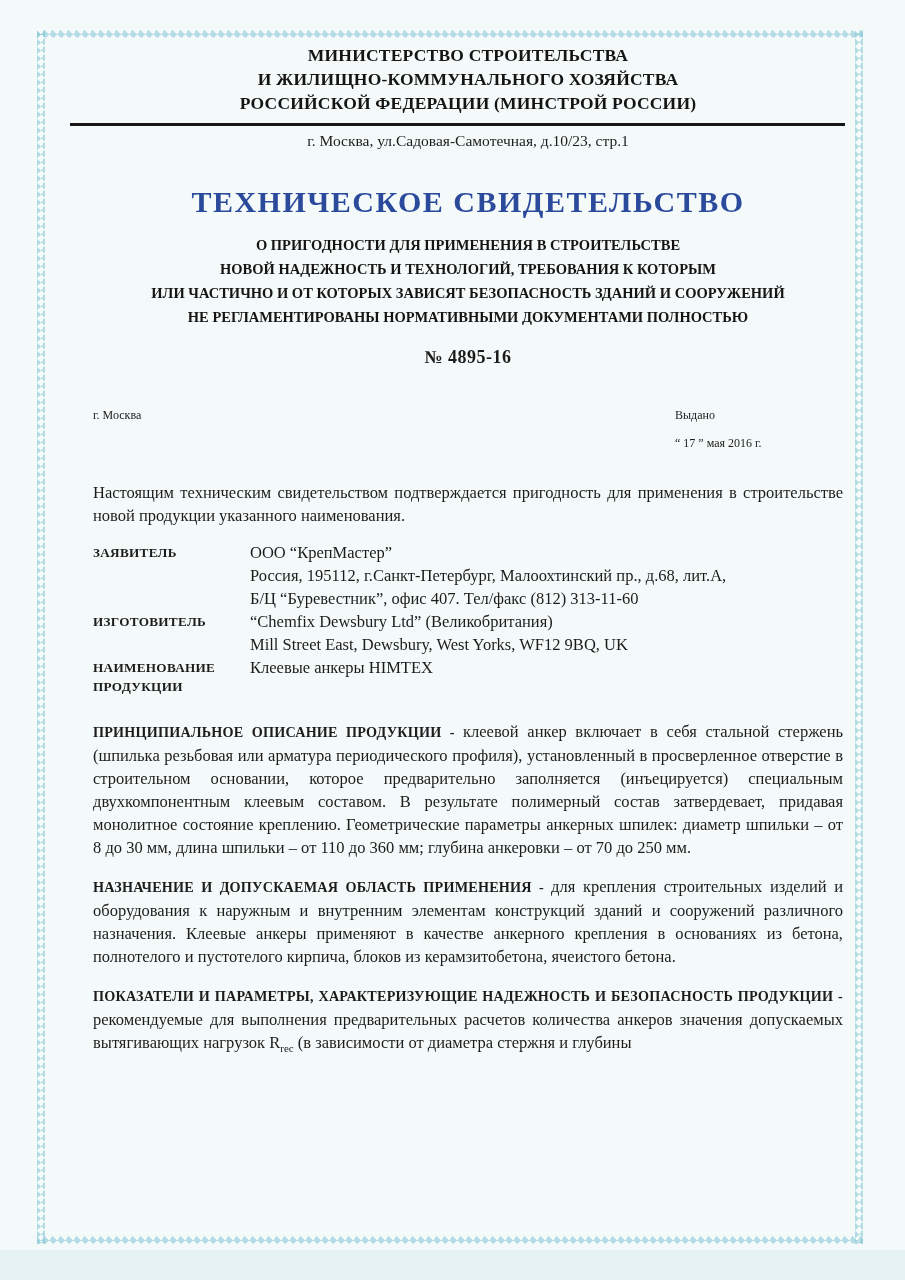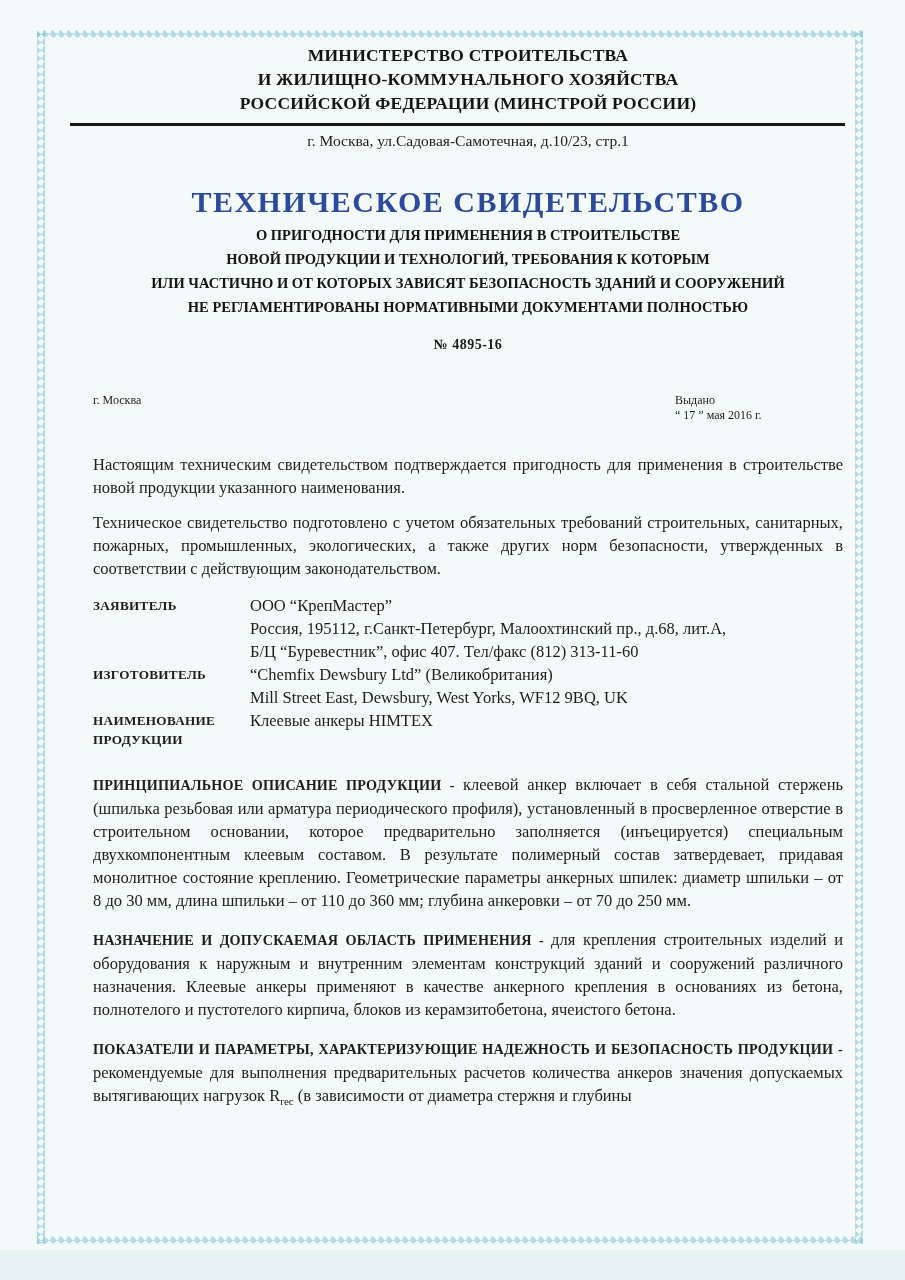--- a/index.html
+++ b/index.html
@@ -58,44 +58,44 @@
   .cert-title {
     margin-top: 34px;
     text-align: center;
     font-size: 30px;
     font-weight: bold;
     letter-spacing: 1.5px;
     color: #2b4a9c;
     line-height: 34px;
   }
   .cert-subtitle {
-    margin-top: 4px;
+    margin-top: 14px;
     text-align: center;
     font-weight: bold;
     font-size: 14.5px;
     line-height: 24px;
     color: #141414;
   }
   .cert-number {
     margin-top: 18px;
     text-align: center;
     font-weight: bold;
-    font-size: 14px;
+    font-size: 18px;
     letter-spacing: 0.5px;
   }
 
   .issue-row {
     margin-top: 40px;
     display: flex;
     justify-content: space-between;
     align-items: flex-start;
     font-size: 12px;
   }
   .issue-right { width: 168px; }
-  .issue-date { white-space: nowrap; }
+  .issue-date { margin-top: 13px; white-space: nowrap; }
 
   .body-par {
     text-align: justify;
     font-size: 16.5px;
     line-height: 23px;
   }
   .p1 { margin-top: 30px; }
   .p2 { margin-top: 12px; }
 
   .parties { margin-top: 14px; }
@@ -145,37 +145,36 @@
     </div>
 
     <hr class="header-rule">
 
     <div class="address">г. Москва,  ул.Садовая-Самотечная,  д.10/23, стр.1</div>
 
     <div class="cert-title">ТЕХНИЧЕСКОЕ СВИДЕТЕЛЬСТВО</div>
 
     <div class="cert-subtitle">
       <div>О ПРИГОДНОСТИ ДЛЯ ПРИМЕНЕНИЯ В СТРОИТЕЛЬСТВЕ</div>
-      <div>НОВОЙ ПРОДУКЦИИ И ТЕХНОЛОГИЙ, ТРЕБОВАНИЯ К КОТОРЫМ</div>
+      <div>НОВОЙ НАДЕЖНОСТЬ И ТЕХНОЛОГИЙ, ТРЕБОВАНИЯ К КОТОРЫМ</div>
       <div>ИЛИ ЧАСТИЧНО И ОТ КОТОРЫХ ЗАВИСЯТ БЕЗОПАСНОСТЬ ЗДАНИЙ И СООРУЖЕНИЙ</div>
       <div>НЕ РЕГЛАМЕНТИРОВАНЫ НОРМАТИВНЫМИ ДОКУМЕНТАМИ ПОЛНОСТЬЮ</div>
     </div>
 
     <div class="cert-number">№  4895-16</div>
 
     <div class="issue-row">
       <div>г. Москва</div>
       <div class="issue-right">
         <div>Выдано</div>
         <div class="issue-date">“ 17 ”  мая  2016 г.</div>
       </div>
     </div>
 
     <p class="body-par p1">Настоящим техническим свидетельством подтверждается пригодность для применения в строительстве новой продукции указанного наименования.</p>
-    <p class="body-par p2">Техническое свидетельство подготовлено с учетом обязательных требований строительных, санитарных, пожарных, промышленных, экологических, а также других норм безопасности, утвержденных в соответствии с действующим законодательством.</p>
 
     <div class="parties">
 
       <div class="party-row">
         <div class="party-label">ЗАЯВИТЕЛЬ</div>
         <div class="party-value">
           <div>ООО “КрепМастер”</div>
           <div>Россия, 195112, г.Санкт-Петербург, Малоохтинский пр., д.68, лит.А,</div>
           <div>Б/Ц “Буревестник”, офис 407. Тел/факс (812) 313-11-60</div>
         </div>

